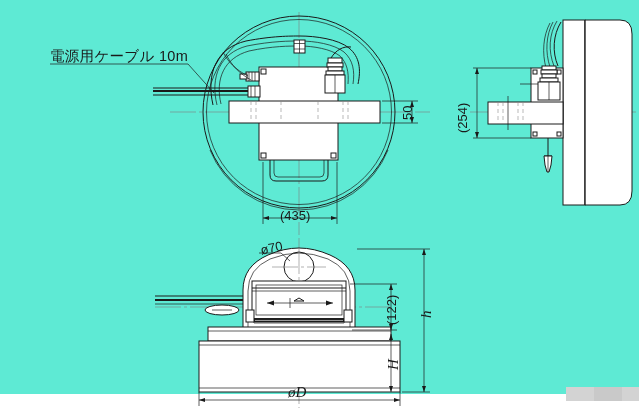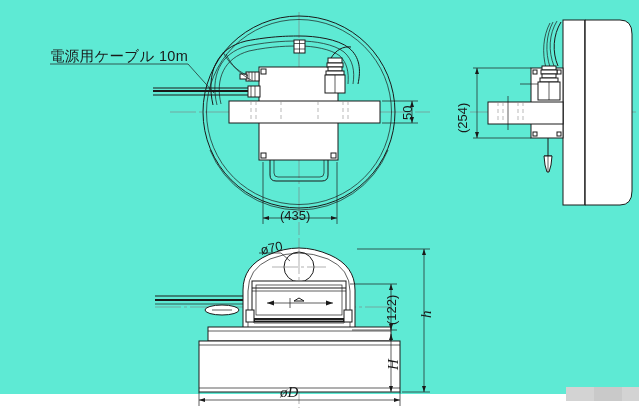--- a/index.html
+++ b/index.html
@@ -234,15 +234,15 @@
 <div class="lbl dim rot90" style="left:455px;top:133px;">(254)</div>
 
 <div class="lbl dim" style="left:259px;top:243px;transform:rotate(-12deg);transform-origin:left top;">ø70</div>
 
 <div class="lbl dim rot90" style="left:384px;top:325px;">(122)</div>
 
 <div class="lbl dimi rot90" style="left:418px;top:318px;">h</div>
 
 <div class="lbl dimi rot90" style="left:385px;top:370px;">H</div>
 
-<div class="lbl dimi" style="left:280px;top:384px;">øD</div>
+<div class="lbl dimi" style="left:288px;top:384px;">øD</div>
 
 </div>
 
 </body></html>

